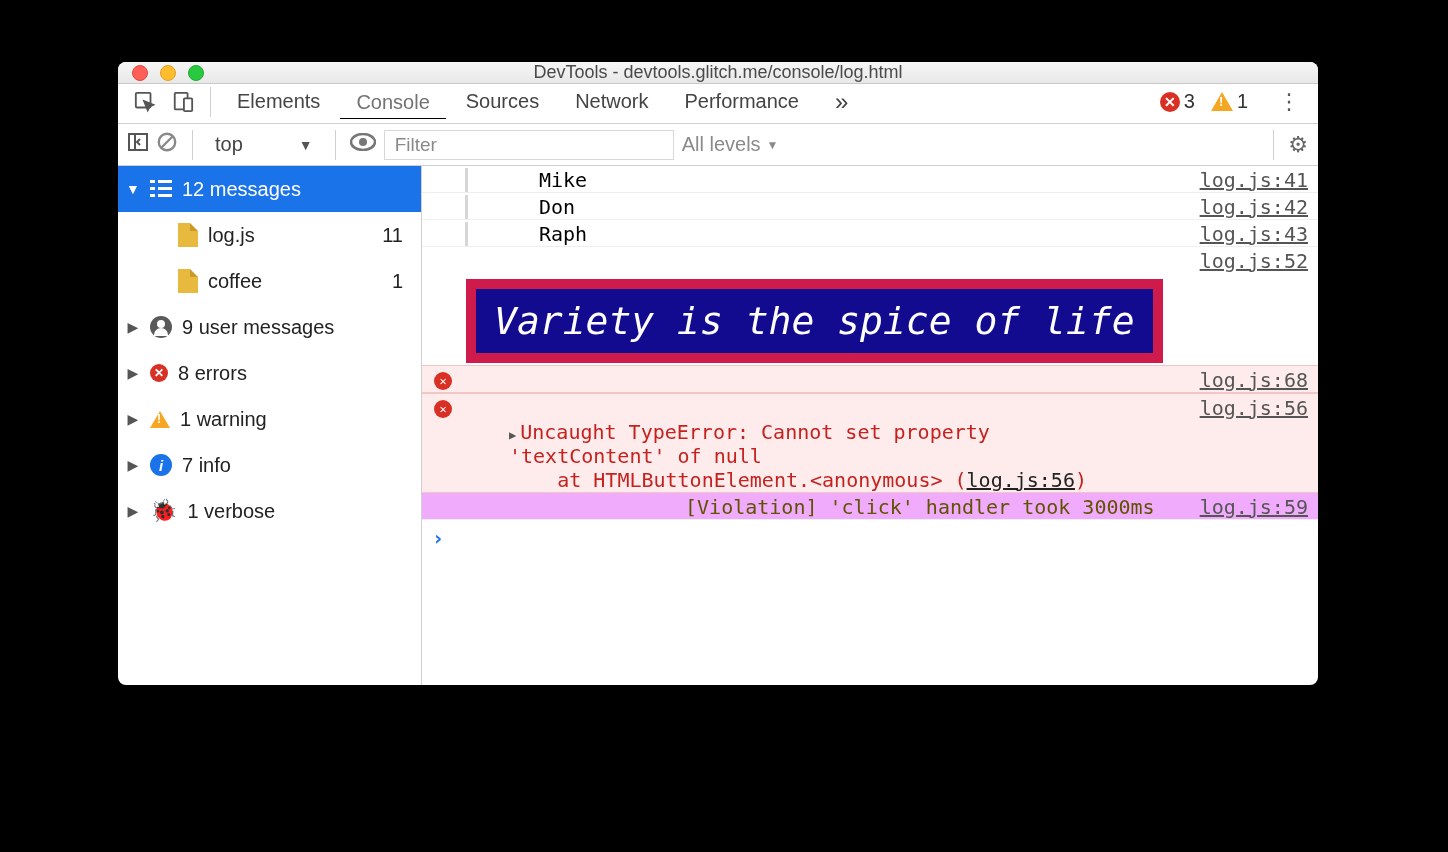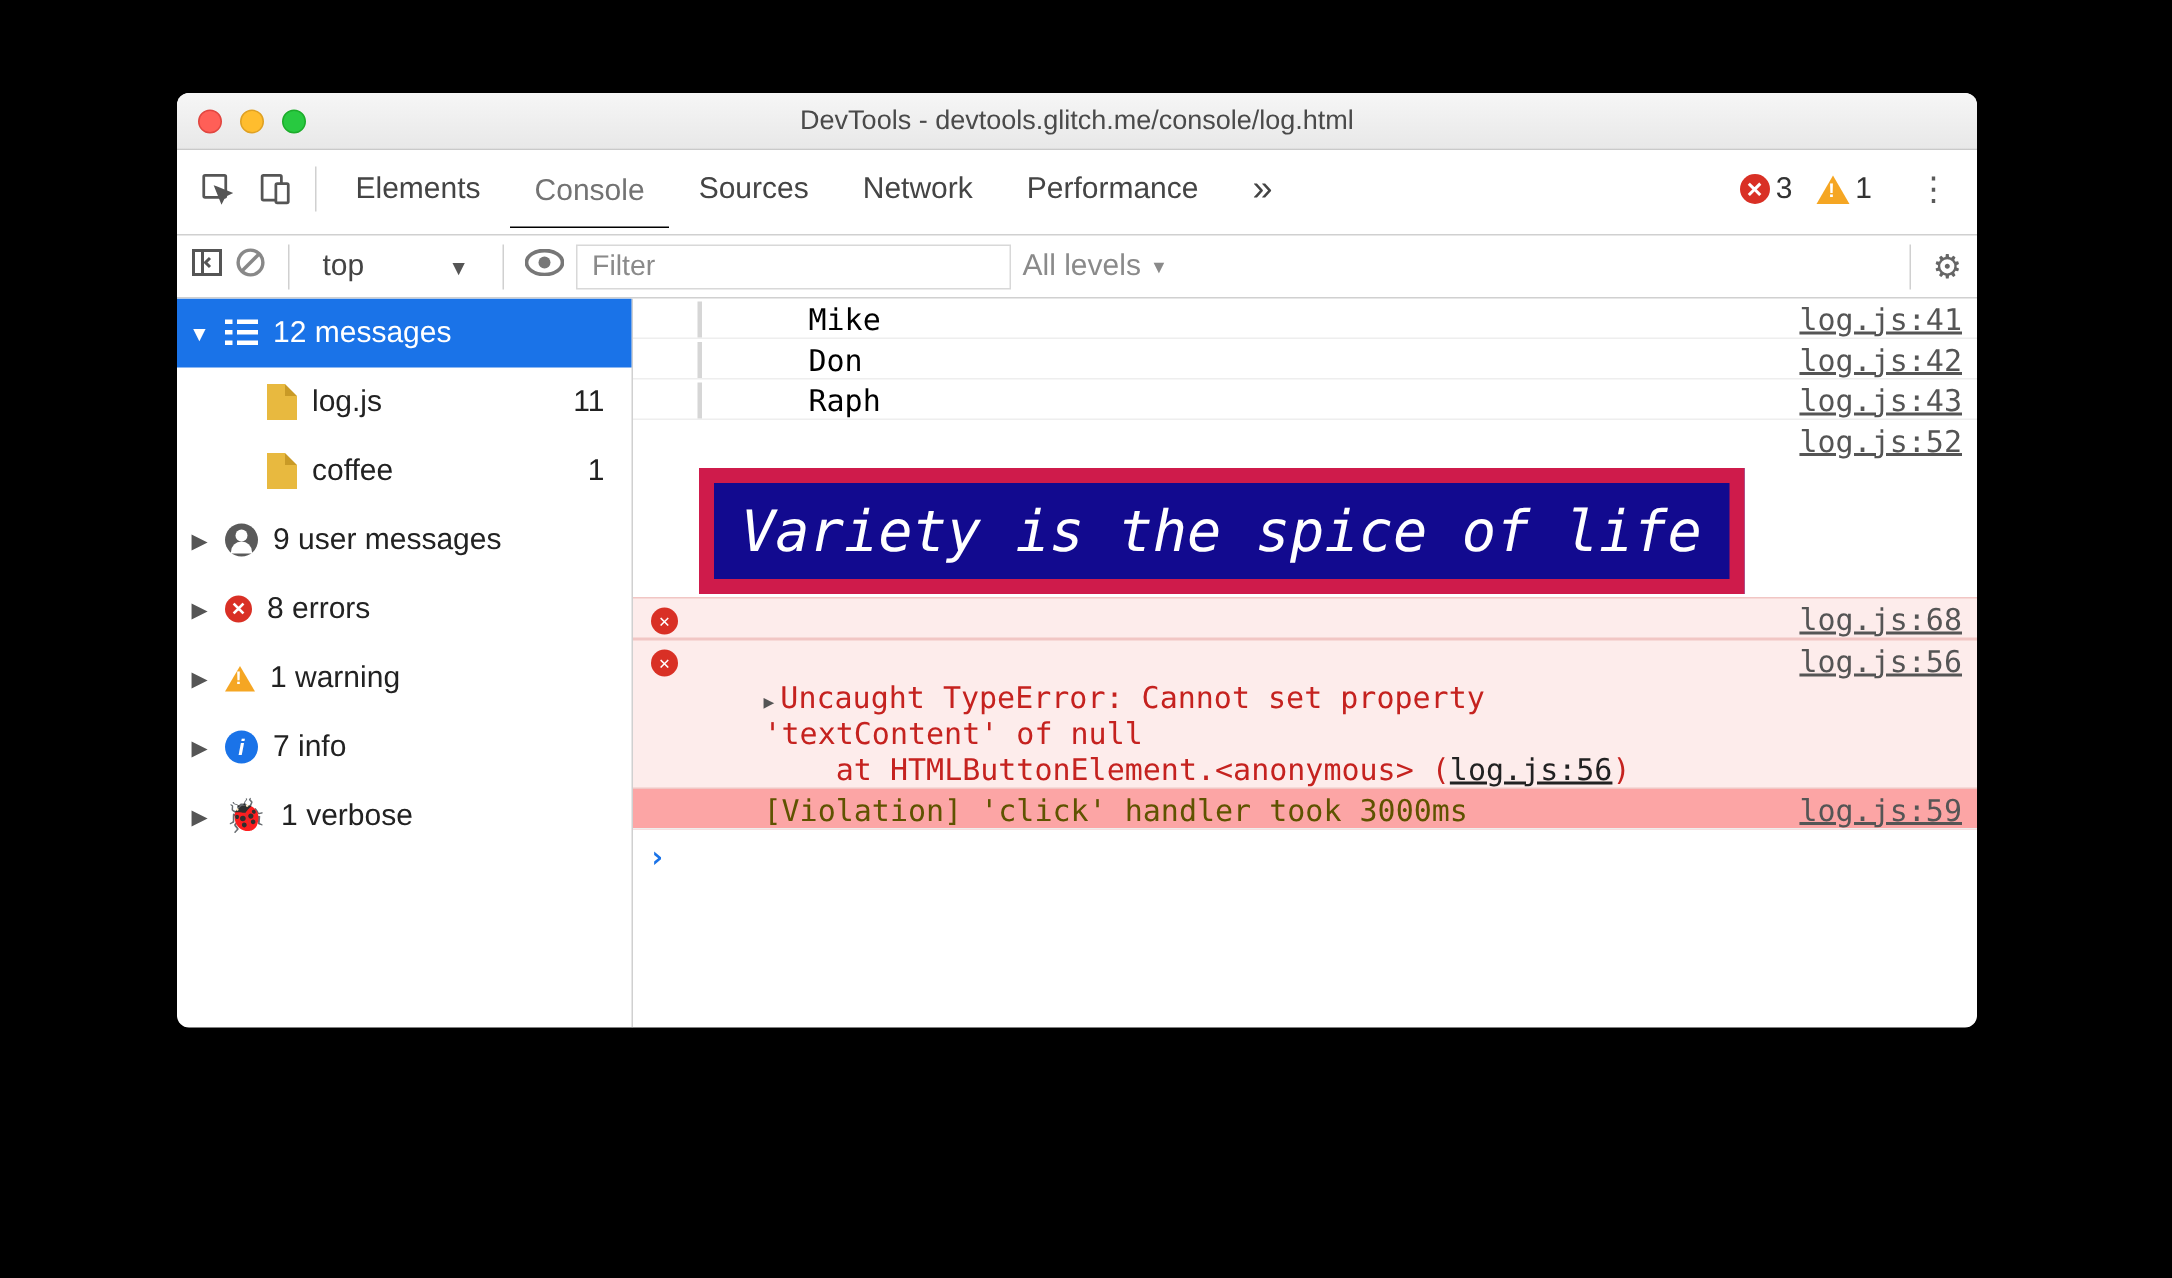--- a/index.html
+++ b/index.html
@@ -18,21 +18,21 @@
     height: 623px;
     background: #fff;
     border-radius: 8px;
     box-shadow: 0 20px 60px rgba(0,0,0,0.6);
     display: flex;
     flex-direction: column;
     overflow: hidden;
   }
   
   .titlebar {
-    height: 38px;
+    height: 22px;
     background: linear-gradient(#f6f6f6,#e8e8e8);
     border-bottom: 1px solid #c9c9c9;
     display: flex;
     align-items: center;
     position: relative;
   }
   .traffic {
     display: flex;
     gap: 12px;
     padding-left: 14px;
@@ -42,21 +42,21 @@
   }
   .traffic .close { background:#ff5f57; border:1px solid #e14640; }
   .traffic .min { background:#ffbd2e; border:1px solid #dfa123; }
   .traffic .max { background:#28c940; border:1px solid #1dad2b; }
   .title {
     position: absolute; left:0; right:0; text-align:center;
     font-size: 18px; color:#4a4a4a; pointer-events:none;
   }
   
   .tabrow {
-    height: 57px;
+    height: 40px;
     border-bottom: 1px solid #d0d0d0;
     display:flex; align-items:center;
     padding: 0 12px 4px 10px;
     gap: 4px;
     font-size: 20px;
     color:#333;
   }
   .tabrow .ibtn {
     width: 34px; height:34px; display:flex; align-items:center; justify-content:center;
     color:#5a5a5a;
@@ -185,21 +185,21 @@
   .row .src { color:#555; text-decoration:underline; margin-left:auto; white-space:nowrap; cursor:pointer;}
   .styled-row {
     padding:6px 10px 2px 44px;
   }
   .styled-box {
     background:#120a8f; border:10px solid #cf1b4b; color:#fff;
     font-style:italic; font-size:38px; padding:10px 18px; display:inline-block;
     font-family:"Menlo","Consolas",monospace;
   }
   .row.err { background:#fdeceb; border-top:1px solid #f1c6c4;border-bottom:1px solid #f1c6c4;}
-  .row.warn{ background:#fca5a5; }
+  .row.warn{ background:#f0abfc;text-align:right; }
   .err-text{ color:#c5221f; }
   .err-tri{ font-size:12px; color:#555; margin-right:4px;}
   .row .sm-icon{ width:22px; display:flex; justify-content:center; padding-top:4px;}
   .link { text-decoration:underline; color:#222; }
   .row.err .link { color:#222;}
   .prompt {
     padding:6px 10px; color:#1a73e8; font-family:monospace; font-size:20px; font-weight:bold;
   }
 </style>
 </head>

